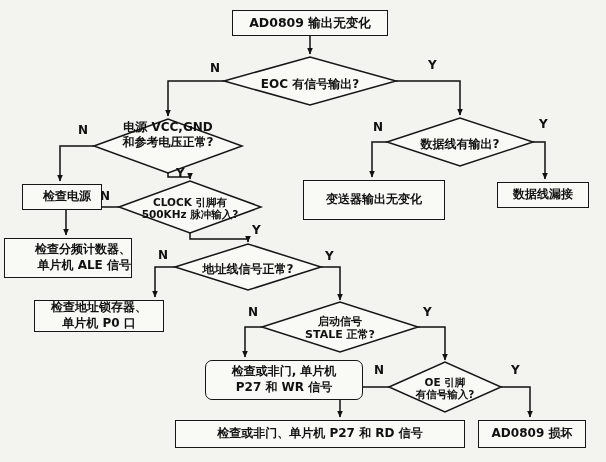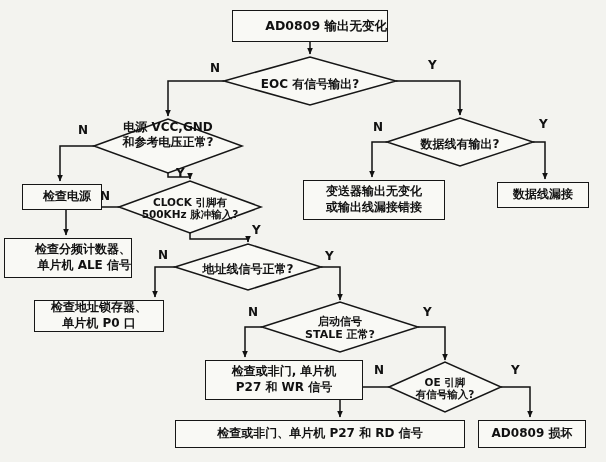--- a/index.html
+++ b/index.html
@@ -55,54 +55,53 @@
     <polyline points="175,267 155,267 155,297" fill="none" stroke="#111" stroke-width="1.5" marker-end="url(#arr)"></polyline>
     <polyline points="321,267 340,267 340,300" fill="none" stroke="#111" stroke-width="1.5" marker-end="url(#arr)"></polyline>
     <polyline points="262,327 245,327 245,357" fill="none" stroke="#111" stroke-width="1.5" marker-end="url(#arr)"></polyline>
     <polyline points="418,327 445,327 445,360" fill="none" stroke="#111" stroke-width="1.5" marker-end="url(#arr)"></polyline>
     <polyline points="389,387 340,387 340,417" fill="none" stroke="#111" stroke-width="1.5" marker-end="url(#arr)"></polyline>
     <polyline points="501,387 530,387 530,417" fill="none" stroke="#111" stroke-width="1.5" marker-end="url(#arr)"></polyline>
     <polyline points="387,142 372,142 372,177" fill="none" stroke="#111" stroke-width="1.5" marker-end="url(#arr)"></polyline>
     <polyline points="533,142 545,142 545,179" fill="none" stroke="#111" stroke-width="1.5" marker-end="url(#arr)"></polyline>
   </svg>
 
-  <div class="rect-node" style="left:232px; top:10px; width:156px; height:32px; font-size:12.5px;align-items:flex-end;">
+  <div class="rect-node" style="left:232px; top:10px; width:156px; height:26px; font-size:12.5px;">
     <span>AD0809 输出无变化</span>
   </div>
 
   <div class="rect-node" style="left:22px; top:184px; width:80px; height:26px;padding-left:10px;">
     <span>检查电源</span>
   </div>
 
   <div class="rect-node" style="left:4px; top:238px; width:128px; height:40px;align-items:flex-end;">
     <span>检查分频计数器、</span>
     <span>单片机 ALE 信号</span>
   </div>
 
   <div class="rect-node" style="left:34px; top:300px; width:130px; height:32px;align-items:center;">
     <span>检查地址锁存器、</span>
     <span>单片机 P0 口</span>
   </div>
 
-  <div class="rect-node" style="left:205px; top:360px; width:158px; height:40px;">
+  <div class="rect-node" style="left:205px; top:360px; width:158px; height:40px;border-radius:7px;">
     <span>检查或非门, 单片机</span>
     <span>P27 和 WR 信号</span>
   </div>
 
   <div class="rect-node" style="left:175px; top:420px; width:290px; height:28px;">
     <span>检查或非门、单片机 P27 和 RD 信号</span>
   </div>
 
   <div class="rect-node" style="left:478px; top:420px; width:108px; height:28px;">
     <span>AD0809 损坏</span>
   </div>
 
   <div class="rect-node" style="left:303px; top:180px; width:142px; height:40px;">
     <span>变送器输出无变化</span>
-    <span>或输出线漏接错接</span>
   </div>
 
   <div class="rect-node" style="left:497px; top:182px; width:92px; height:26px;">
     <span>数据线漏接</span>
   </div>
 
   <div class="dtext" style="left:240px; top:71px; width:140px; height:20px; font-size:12px;">
     <span>EOC 有信号输出?</span>
   </div>
 

